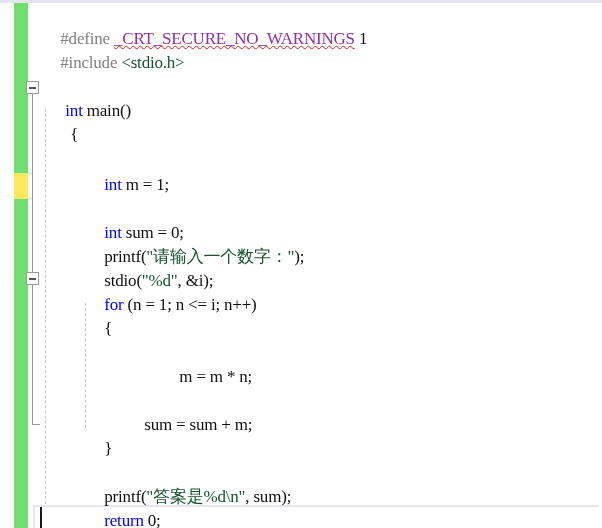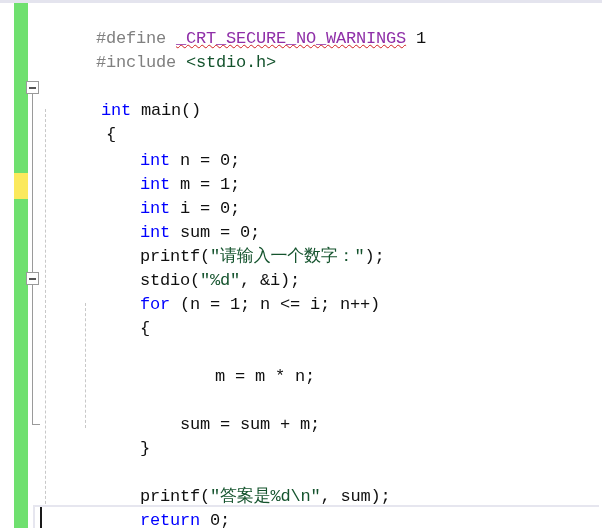--- a/index.html
+++ b/index.html
@@ -90,21 +90,21 @@
     position: absolute;
     left: 0;
     top: 0;
     width: 602px;
     height: 528px;
   }
   .line {
     position: absolute;
     left: 0;
     white-space: pre;
-    font-family: Liberation Mono, monospace;
+    font-family: Liberation Serif, serif;
     font-size: 17px;
     line-height: 24px;
     letter-spacing: -0.2px;
     color: #101010;
   }
   .kw      { color: #0000ff; }
   .pp      { color: #808080; }
   .ppsym   { color: #8f2fa8; }
   .str     { color: #14532d; }
   .plain   { color: #101010; }
@@ -150,31 +150,25 @@
     <div class="line" style="top:72px; left:41px;">
       <span class="kw">int</span><span class="plain"> </span><span class="plain">main</span><span class="plain">()</span>
     </div>
 
     <div class="line" style="top:96px; left:46px;">
       <span class="plain">{</span>
     </div>
 
     <div class="line" style="top:120px; left:46px;"></div>
 
-    <div class="line" style="top:122px; left:80px;">
-      <span class="kw">int</span><span class="plain"> n = 0;</span>
-    </div>
 
     <div class="line" style="top:146px; left:80px;text-align:center;">
       <span class="kw">int</span><span class="plain"> m = 1;</span>
     </div>
 
-    <div class="line" style="top:170px; left:80px;">
-      <span class="kw">int</span><span class="plain"> i = 0;</span>
-    </div>
 
     <div class="line" style="top:194px; left:80px;">
       <span class="kw">int</span><span class="plain"> sum = 0;</span>
     </div>
 
     <div class="line" style="top:218px; left:80px;">
       <span class="plain">printf</span><span class="plain">(</span><span class="str">"请输入一个数字："</span><span class="plain">);</span>
     </div>
 
     <div class="line" style="top:242px; left:80px;">

